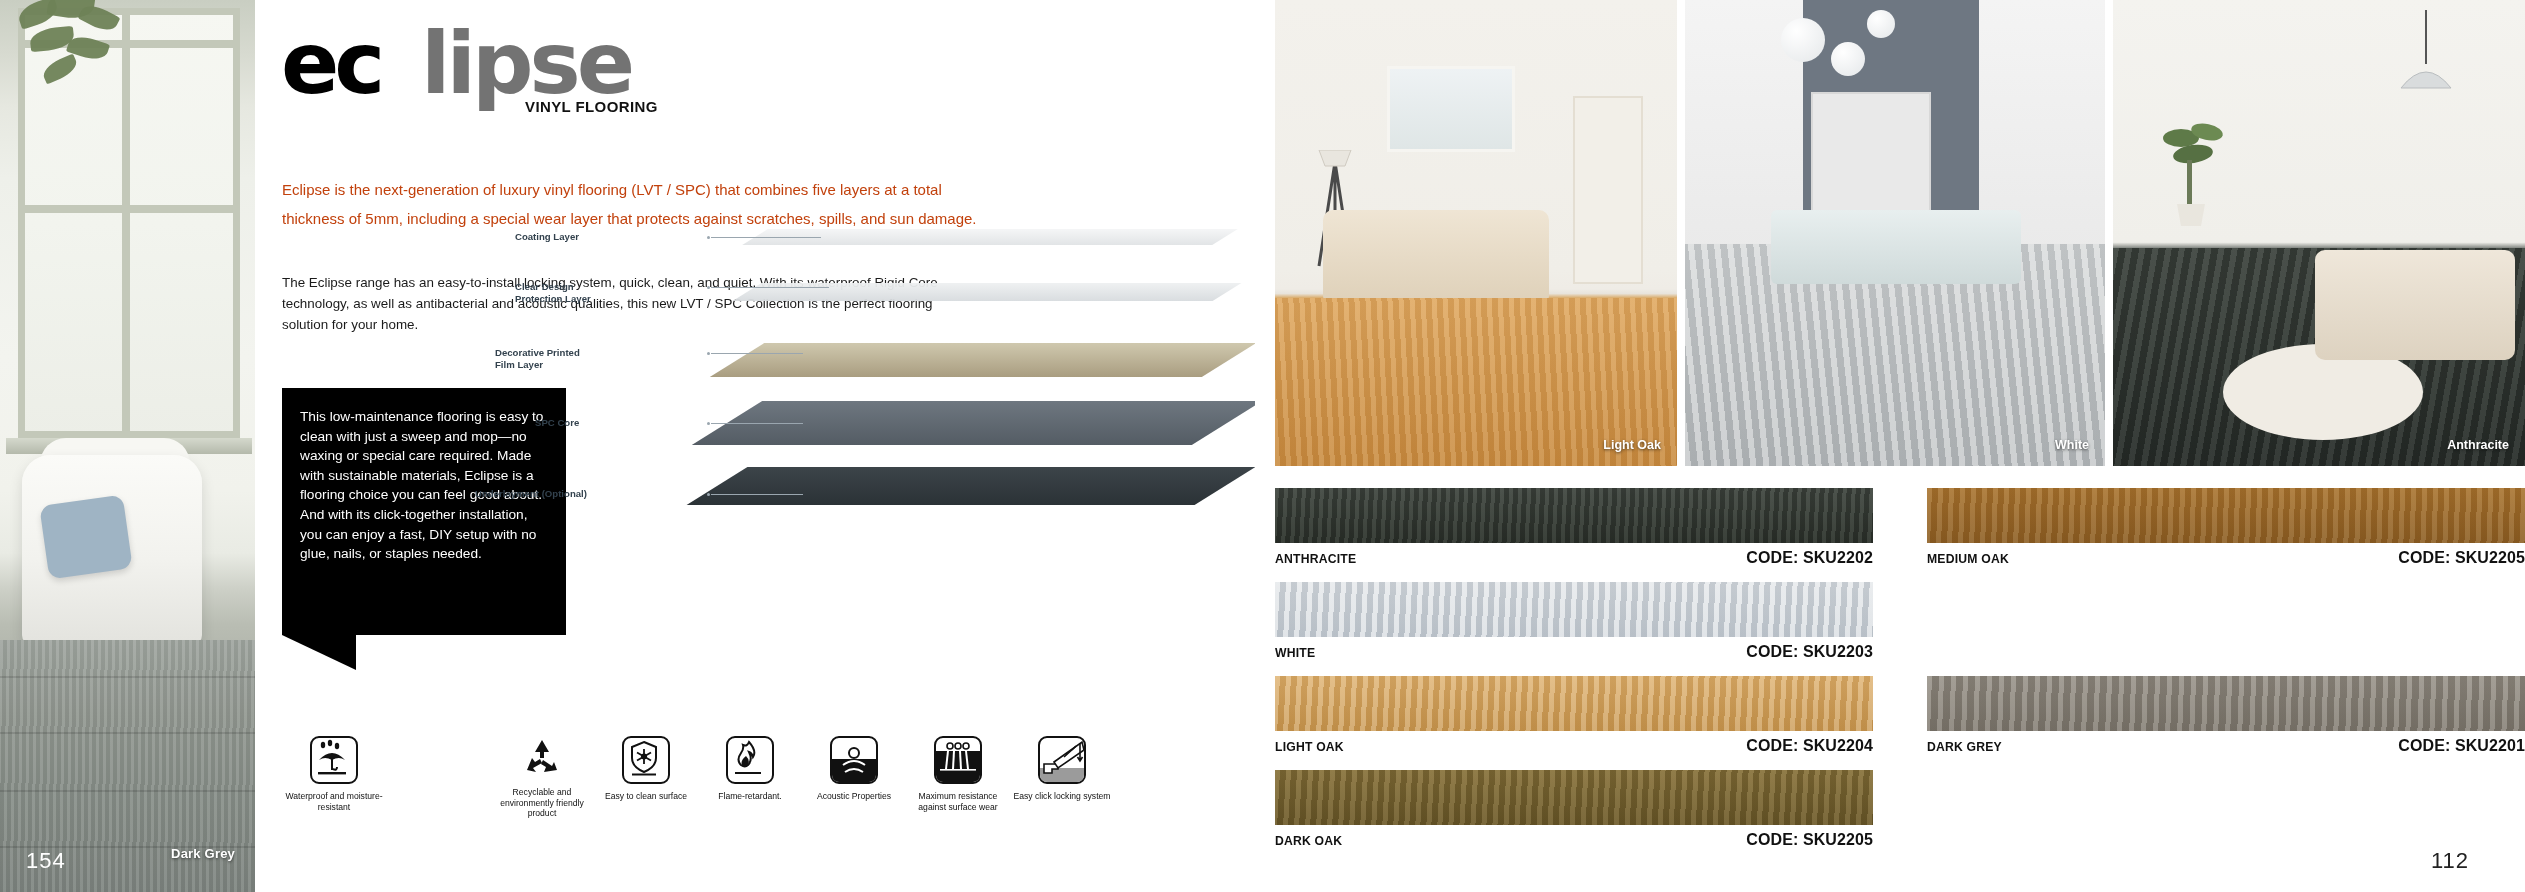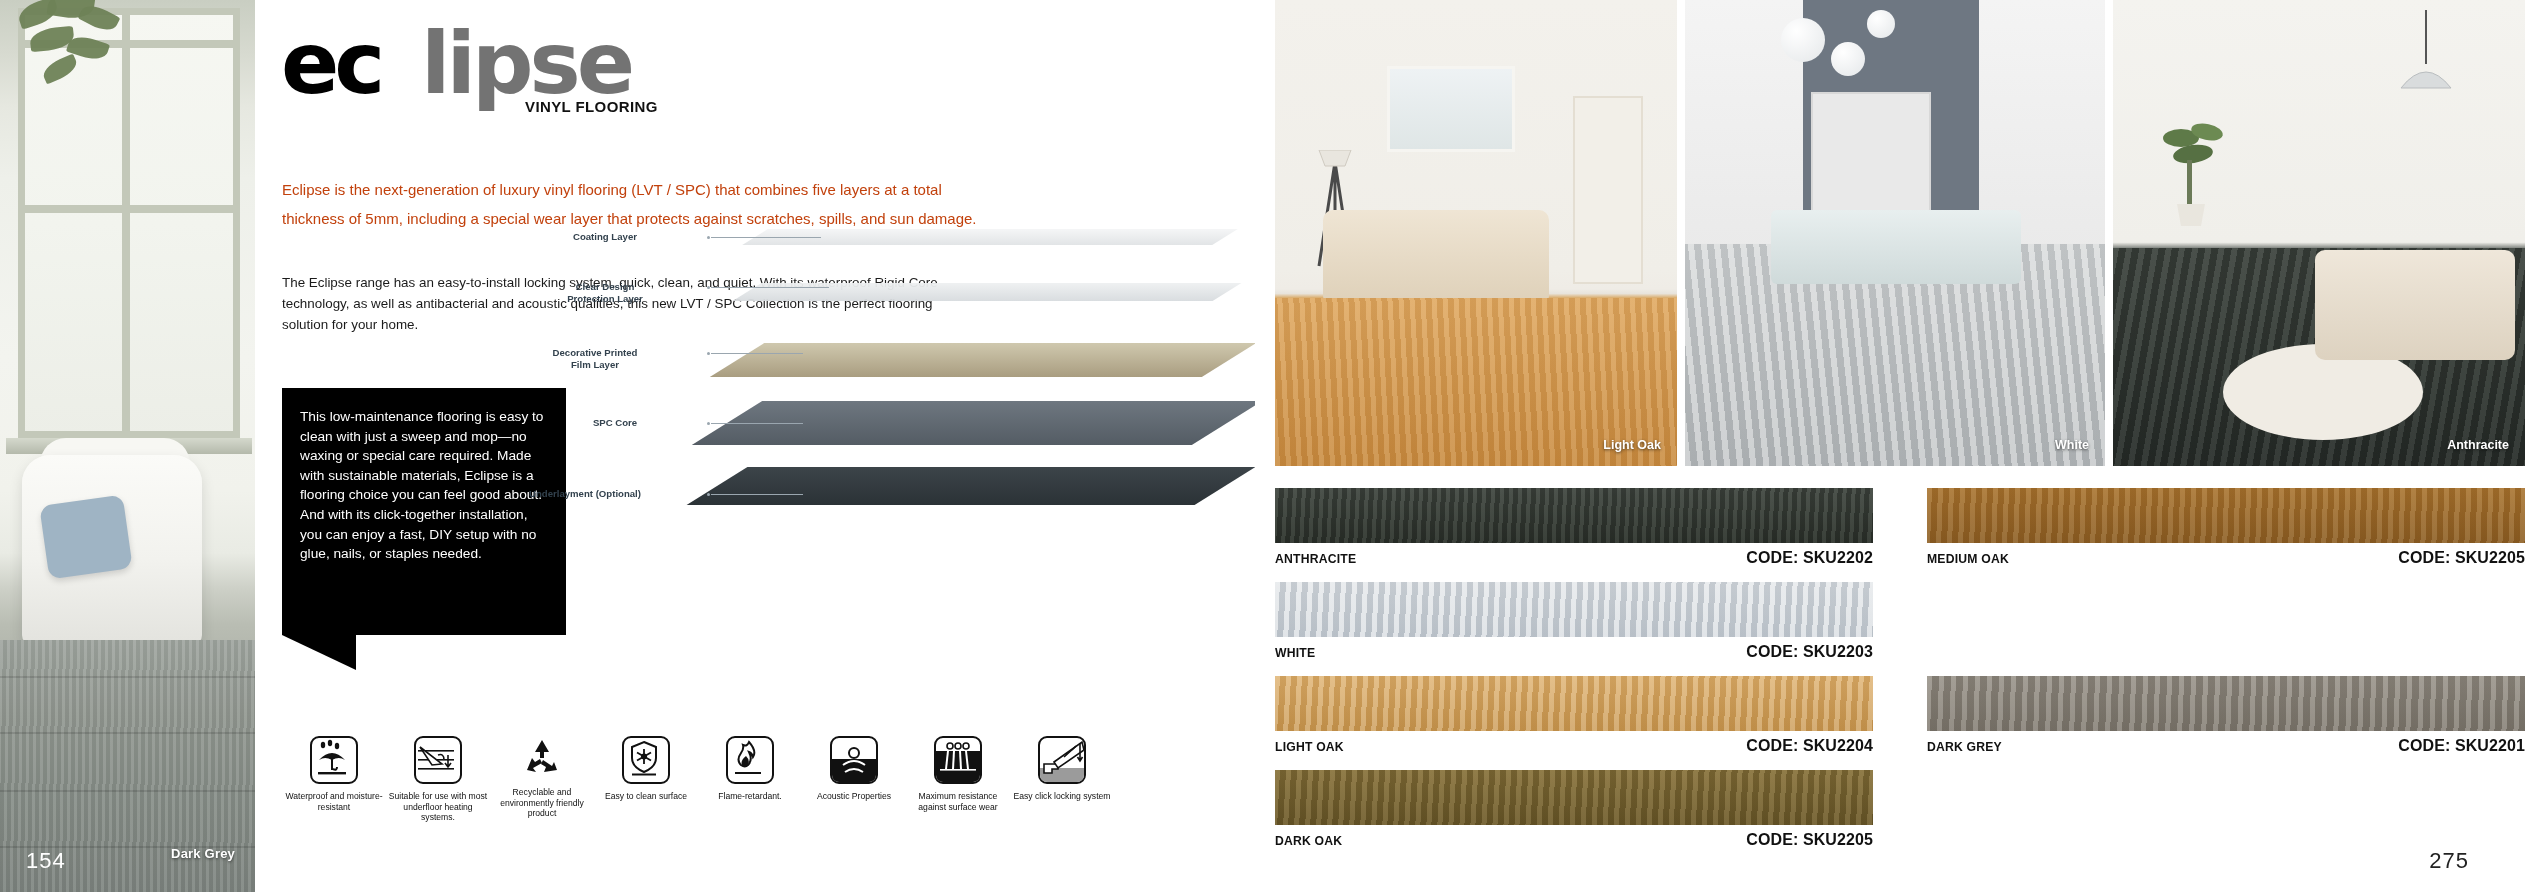--- a/index.html
+++ b/index.html
@@ -47,21 +47,21 @@
   .body-copy{position:absolute;left:27px;top:272px;width:700px;font-size:13.4px;line-height:21px;color:#1b1b1b;}
 
   
   .callout{position:absolute;left:27px;top:388px;width:284px;height:247px;background:#000;}
   .callout-tail{position:absolute;left:27px;top:635px;width:74px;height:35px;background:#000;clip-path:polygon(0 0,100% 0,100% 100%);}
   .callout p{margin:0;position:absolute;left:18px;top:19px;width:250px;color:#fff;font-size:13.7px;line-height:19.6px;}
 
   
   .diagram{position:absolute;left:200px;top:205px;width:810px;height:480px;}
   .slab{position:absolute;transform-origin:left center;}
-  .slab-lbl{position:absolute;font-size:9.6px;line-height:12px;color:#33424e;font-weight:bold;text-align:center;}
+  .slab-lbl{position:absolute;font-size:9.6px;line-height:12px;color:#33424e;font-weight:bold;text-align:left;}
   .lead-line{position:absolute;height:1px;background:#9aa6af;}
   .lead-dot{position:absolute;width:3px;height:3px;border-radius:50%;background:#9aa6af;}
 
   
   .features{position:absolute;left:27px;top:736px;width:730px;height:120px;}
   .feat{position:absolute;top:0;width:104px;text-align:center;}
   .feat .box{width:44px;height:44px;margin:0 auto 7px;border:2.2px solid #111;border-radius:9px;position:relative;background:#fff;overflow:hidden;}
   .feat .cap{font-size:8.6px;line-height:10.6px;color:#111;}
   svg{display:block;}
 
@@ -202,33 +202,20 @@
               <ellipse cx="25" cy="8" rx="2.2" ry="3.2" fill="#111"></ellipse>
               <path d="M7 22 Q20 8 33 22 Q27 18 20 22 Q13 18 7 22 Z" fill="#111"></path>
               <rect x="19" y="21" width="2" height="11" fill="#111"></rect>
               <path d="M21 31 q4 2 4 -2" stroke="#111" stroke-width="2" fill="none"></path>
               <rect x="6" y="34" width="28" height="2.4" fill="#111"></rect>
             </svg>
           </div>
           <div class="cap">Waterproof and moisture-resistant</div>
         </div>
 
-        <div class="feat" style="left:104px;">
-          <div class="box">
-            <svg width="40" height="40" viewBox="0 0 40 40">
-              <rect x="2" y="12" width="36" height="1.6" fill="#111"></rect>
-              <rect x="2" y="21" width="36" height="1.6" fill="#111"></rect>
-              <rect x="2" y="30" width="36" height="1.6" fill="#111"></rect>
-              <path d="M4 9 L26 26 L16 27 Z" fill="#fff" stroke="#111" stroke-width="1.6"></path>
-              <path d="M22 17 q6 -2 6 5" fill="#fff" stroke="#111" stroke-width="1.6"></path>
-              <path d="M32 17 L32 28 M29 25 L32 29 L35 25" stroke="#111" stroke-width="1.6" fill="none"></path>
-            </svg>
-          </div>
-          <div class="cap">Suitable for use with most underfloor heating systems.</div>
-        </div>
 
         <div class="feat" style="left:208px;border:none;">
           <div class="box" style="border:none;">
             <svg width="44" height="44" viewBox="0 0 44 44">
               <path d="M22 4 L29 16 L24 16 L24 22 L20 22 L20 16 L15 16 Z" fill="#111"></path>
               <path d="M7 34 L12 22 L15 26 L20 23 L22 27 L13 32 L16 36 Z" fill="#111"></path>
               <path d="M37 34 L24 36 L26 31 L21 28 L23 24 L32 30 L34 26 Z" fill="#111"></path>
             </svg>
           </div>
           <div class="cap">Recyclable and environmently friendly product</div>
@@ -408,16 +395,16 @@
       <div class="sw" style="left:0;top:282px;">
         <div class="img" style="background:repeating-linear-gradient(93deg,rgba(255,255,255,.08) 0 5px,rgba(40,32,10,.22) 5px 11px),linear-gradient(180deg,#88723a,#6f5c2b);"></div>
         <div class="row">
           <span class="name">DARK OAK</span>
           <span class="code">CODE: SKU2205</span>
         </div>
       </div>
 
     </div>
 
-    <div class="pagenum-right">275</div>
+    <div class="pagenum-right">112</div>
   </div>
 
 </div>
 
 </body></html>

